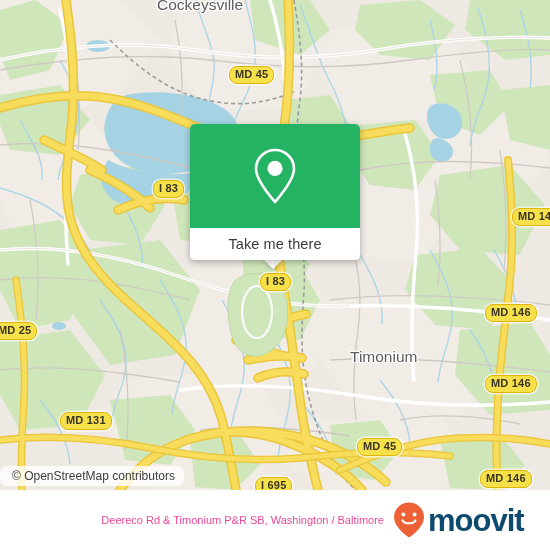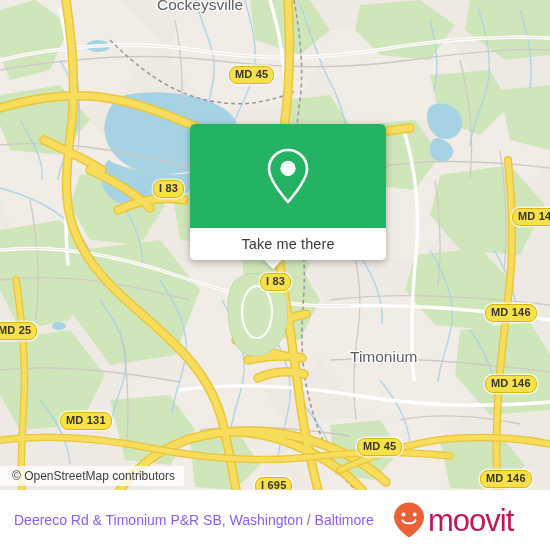--- a/index.html
+++ b/index.html
@@ -65,21 +65,21 @@
        1px 1px 1px #fff, -1px -1px 1px #fff,
        1px -1px 1px #fff, -1px 1px 1px #fff;
   }
   .place-label.big { font-size: 15.5px; }
 
   
   #popup {
     position: absolute;
     left: 190px;
     top: 124px;
-    width: 196px;
+    width: 170px;
     border-radius: 5px;
     overflow: hidden;
     box-shadow: 0 2px 7px rgba(0,0,0,0.30);
     background: #ffffff;
   }
   #popup-top {
     height: 104px;
     background: #24b263;
     display: flex;
     align-items: center;
@@ -116,54 +116,56 @@
     top: 466px;
     height: 20px;
     padding: 0 9px 0 12px;
     display: flex;
     align-items: center;
     background: rgba(255,255,255,0.80);
     color: #3d3d3d;
     font-size: 12px;
     font-family: "Liberation Sans", sans-serif;
     white-space: nowrap;
+    border-radius: 7px;
   }
 
   
   #bottombar {
     position: absolute;
     left: 0;
     top: 490px;
     width: 550px;
     height: 60px;
     background: #ffffff;
     display: flex;
     align-items: center;
     box-sizing: border-box;
     padding: 0 14px 0 14px;
   }
   #stop-title {
     flex: 1 1 auto;
-    color: #8b5cf6;
-    font-size: 14px;
+    color: #ec4899;
+    font-size: 11px;
     line-height: 19px;
     font-family: "Liberation Sans", sans-serif;
     padding-right: 8px;
     max-width: 370px;
+    text-align: right;
   }
   #brand {
     flex: 0 0 auto;
     display: flex;
     align-items: center;
     gap: 2px;
   }
   #brand-word {
-    color: #be185d;
+    color: #0c4a6e;
     font-size: 31px;
-    font-weight: normal;
+    font-weight: bold;
     letter-spacing: -1.0px;
     font-family: "Liberation Sans", sans-serif;
     line-height: 31px;
   }
 </style>
 </head>
 <body>
 
 <div id="app">
 

